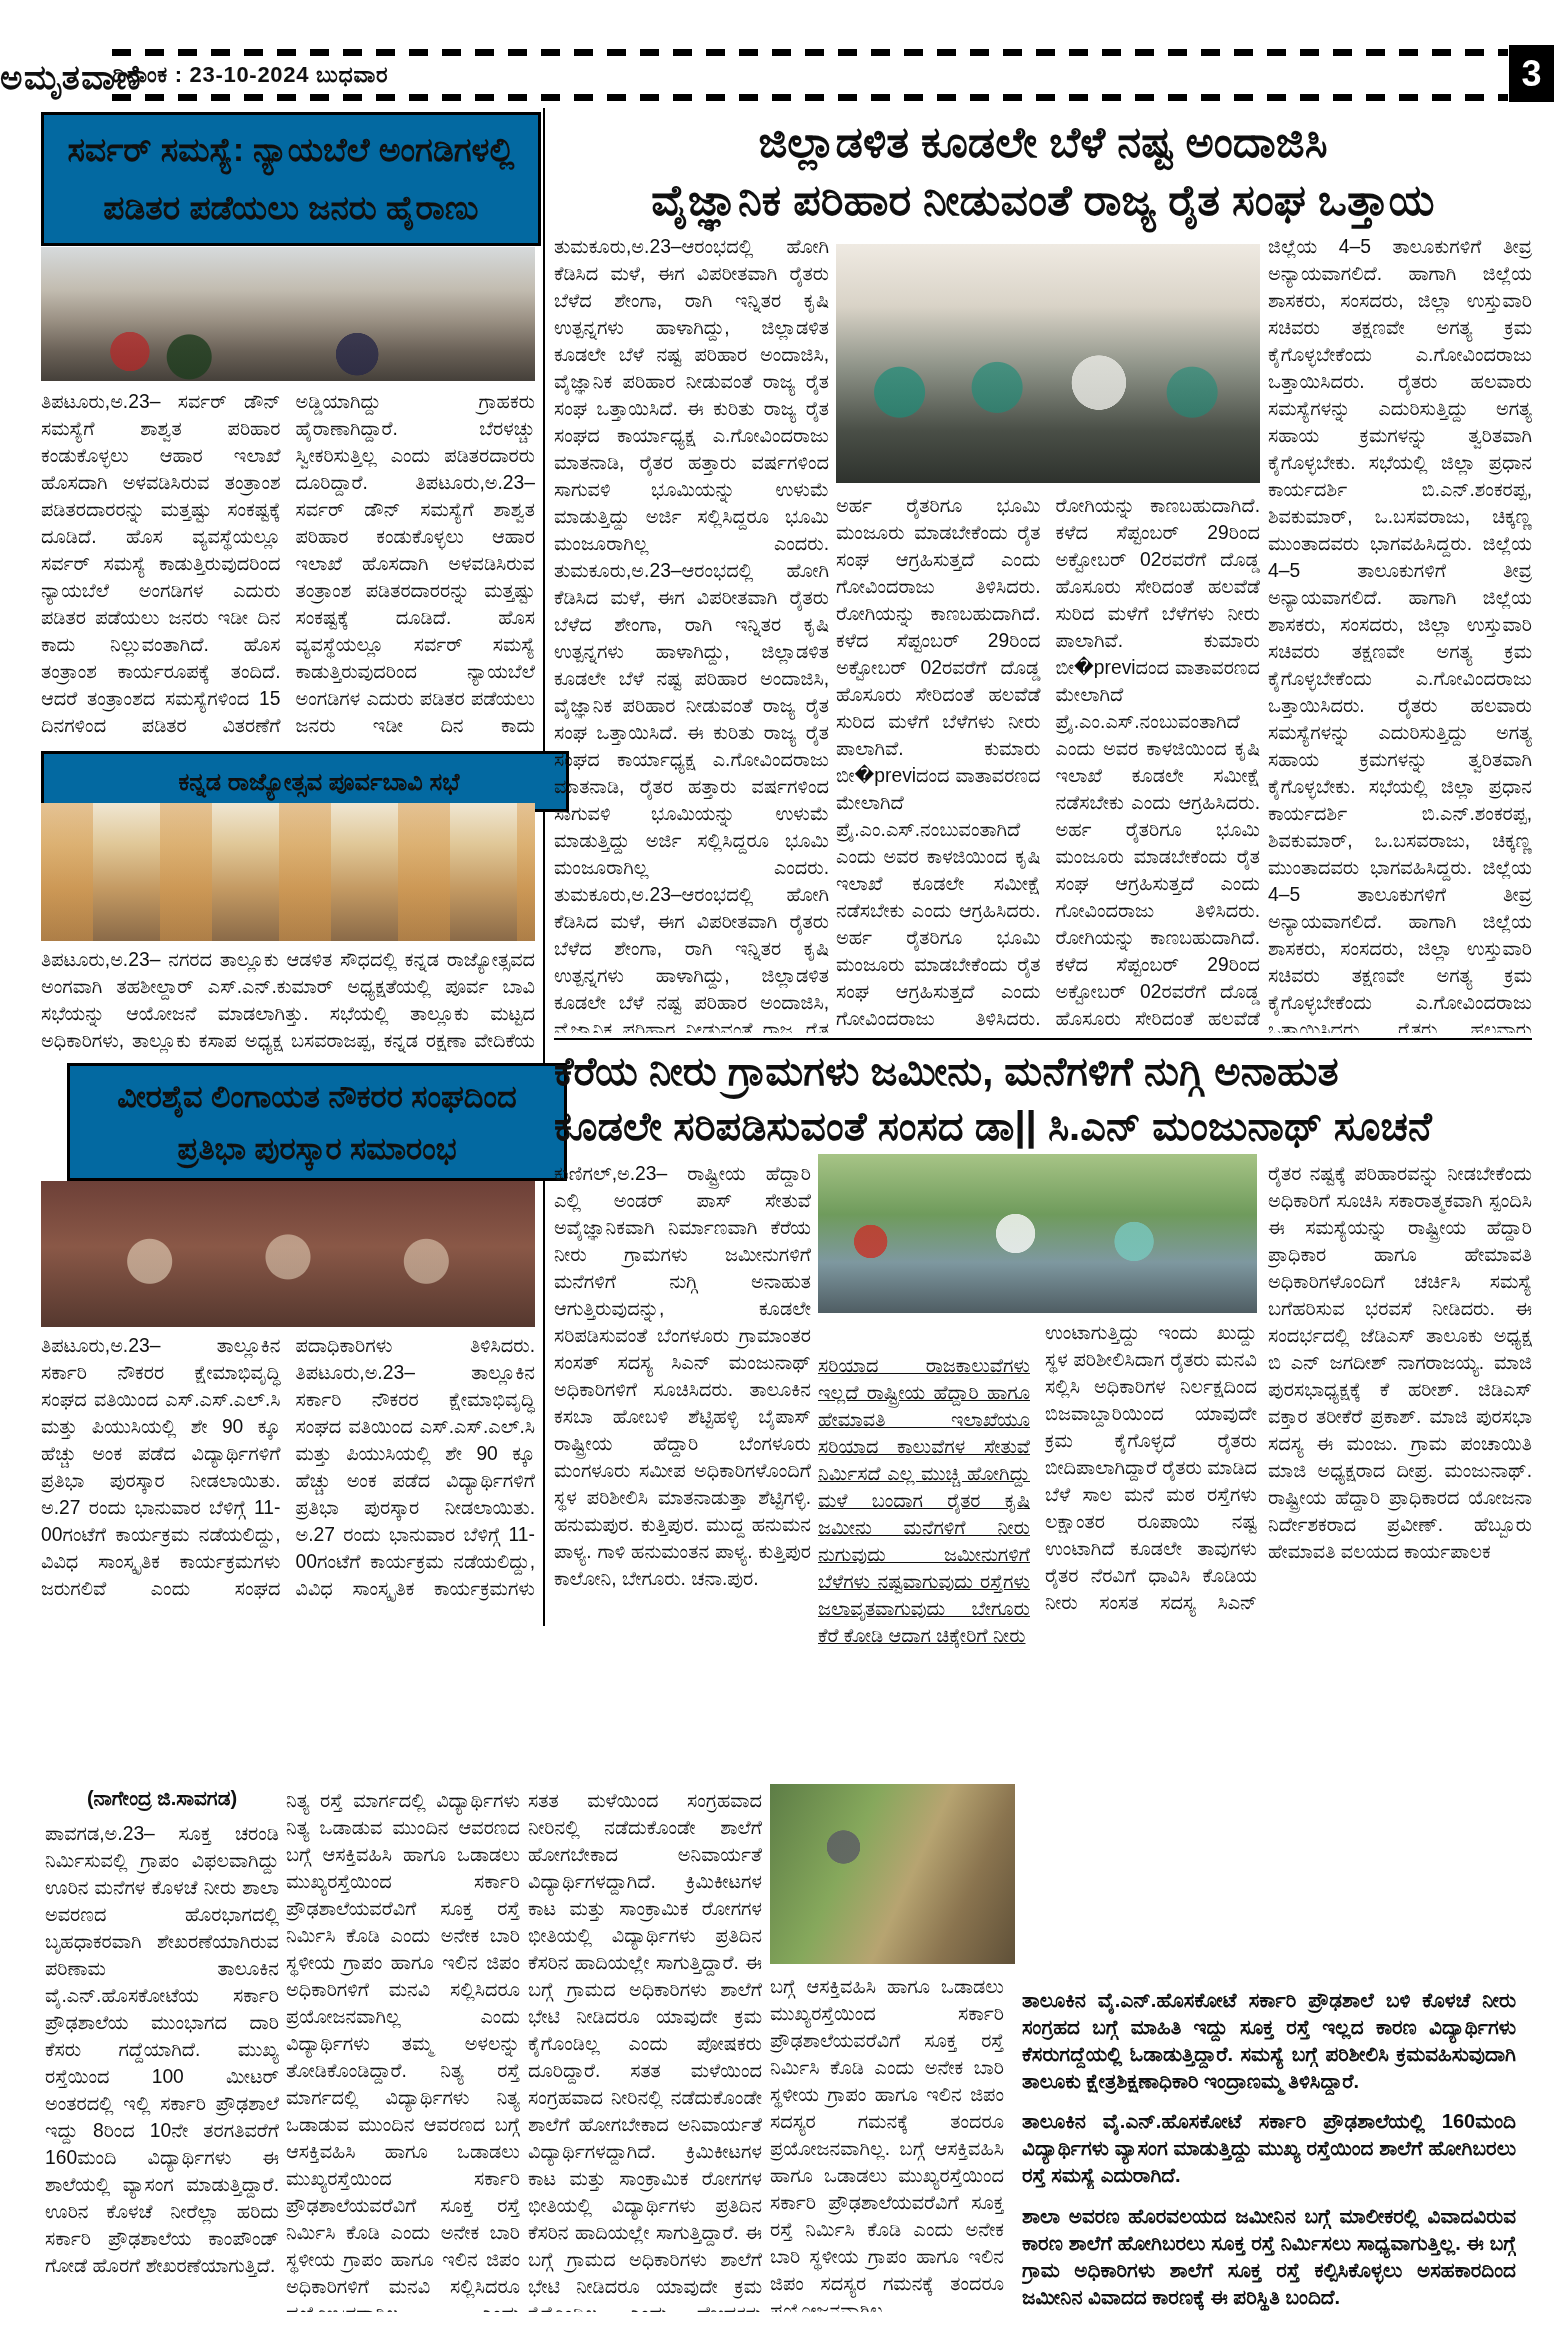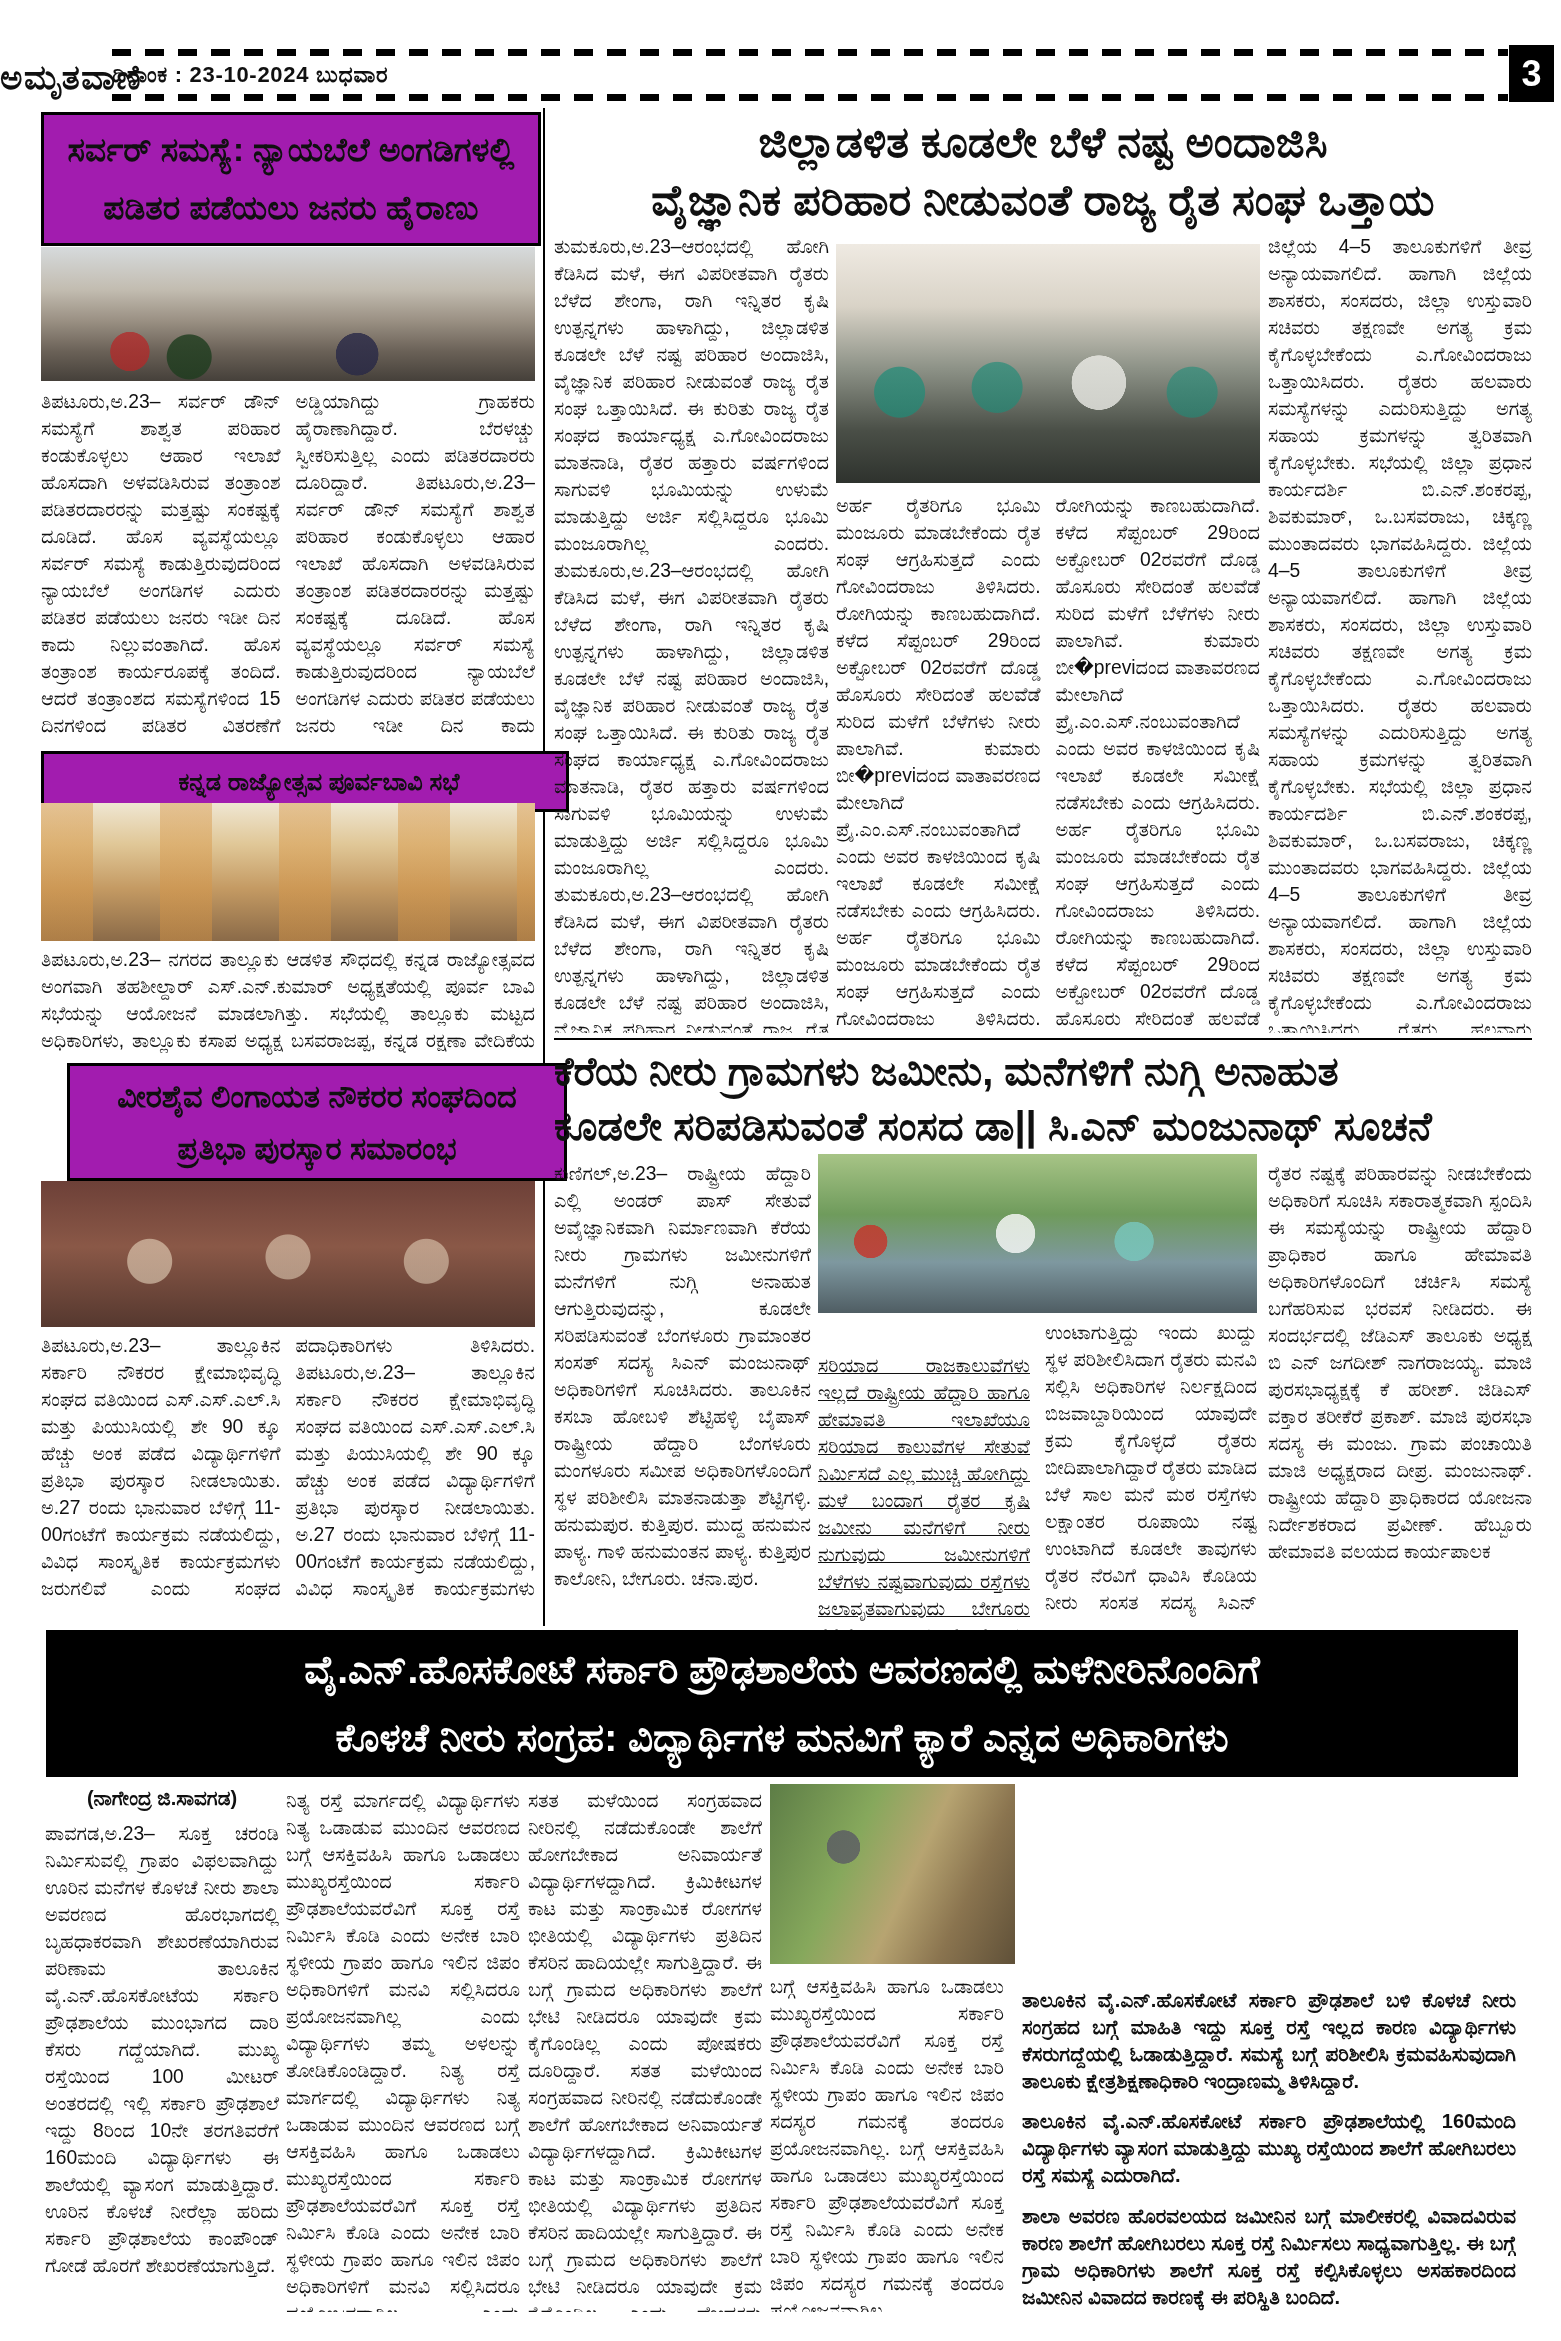--- a/index.html
+++ b/index.html
@@ -9,21 +9,21 @@
     font-family:"Liberation Sans","DejaVu Sans",sans-serif;
     overflow:hidden;
   }
   .abs{position:absolute;}
   .dash{height:6.7px;background:repeating-linear-gradient(90deg,#000 0 19.3px,transparent 19.3px 33px);}
   .date-line{font-size:22px;font-weight:bold;letter-spacing:0.7px;}
   .masthead{font-size:34px;font-weight:bold;text-align:left;letter-spacing:1.5px;}
   .pageno{background:#000;color:#fff;font-size:36px;font-weight:bold;
           display:flex;align-items:center;justify-content:center;}
   .hbox{border:3px solid #000;display:flex;align-items:center;justify-content:center;
-        text-align:center;font-weight:bold;white-space:pre-line;background:#a21caf;}
+        text-align:center;font-weight:bold;white-space:pre-line;background:#0369a1;}
   .headline{font-weight:bold;text-align:center;white-space:pre-line;}
   .body-text{font-size:19.3px;line-height:27px;text-align:justify;overflow:hidden;
              word-break:break-word;}
   .bold{font-weight:bold;}
   .cols2{column-count:2;column-gap:15px;}
   .byline{font-size:20px;font-weight:bold;text-align:center;}
   .vrule{width:1.5px;background:#000;}
   .hrule{height:1.5px;background:#000;}
   .photo{background-color:#9a9a9a;}
   .ph-street{background:
@@ -92,22 +92,20 @@
 
   <div class="abs hrule" style="left:554px;top:1038px;width:978px;"></div>
   <div class="abs headline" style="left:554px;top:1044px;width:978px;font-size:40px;line-height:55px;text-align:left;">ಕೆರೆಯ ನೀರು ಗ್ರಾಮಗಳು ಜಮೀನು, ಮನೆಗಳಿಗೆ ನುಗ್ಗಿ ಅನಾಹುತ
 ಕೂಡಲೇ ಸರಿಪಡಿಸುವಂತೆ ಸಂಸದ ಡಾ|| ಸಿ.ಎನ್ ಮಂಜುನಾಥ್ ಸೂಚನೆ</div>
   <div class="abs body-text" style="left:554px;top:1160px;width:257px;height:462px;">ಕುಣಿಗಲ್,ಅ.23– ರಾಷ್ಟ್ರೀಯ ಹೆದ್ದಾರಿ ಎಲ್ಲಿ ಅಂಡರ್ ಪಾಸ್ ಸೇತುವೆ ಅವೈಜ್ಞಾನಿಕವಾಗಿ ನಿರ್ಮಾಣವಾಗಿ ಕೆರೆಯ ನೀರು ಗ್ರಾಮಗಳು ಜಮೀನುಗಳಿಗೆ ಮನೆಗಳಿಗೆ ನುಗ್ಗಿ ಅನಾಹುತ ಆಗುತ್ತಿರುವುದನ್ನು, ಕೂಡಲೇ ಸರಿಪಡಿಸುವಂತೆ ಬೆಂಗಳೂರು ಗ್ರಾಮಾಂತರ ಸಂಸತ್ ಸದಸ್ಯ ಸಿಎನ್ ಮಂಜುನಾಥ್ ಅಧಿಕಾರಿಗಳಿಗೆ ಸೂಚಿಸಿದರು. ತಾಲೂಕಿನ ಕಸಬಾ ಹೋಬಳಿ ಶೆಟ್ಟಿಹಳ್ಳಿ ಬೈಪಾಸ್ ರಾಷ್ಟ್ರೀಯ ಹೆದ್ದಾರಿ ಬೆಂಗಳೂರು ಮಂಗಳೂರು ಸಮೀಪ ಅಧಿಕಾರಿಗಳೊಂದಿಗೆ ಸ್ಥಳ ಪರಿಶೀಲಿಸಿ ಮಾತನಾಡುತ್ತಾ ಶೆಟ್ಟಿಗಳ್ಳಿ. ಹನುಮಪುರ. ಕುತ್ತಿಪುರ. ಮುದ್ದ ಹನುಮನ ಪಾಳ್ಯ. ಗಾಳಿ ಹನುಮಂತನ ಪಾಳ್ಯ. ಕುತ್ತಿಪುರ ಕಾಲೋನಿ, ಬೇಗೂರು. ಚನಾ.ಪುರ.</div>
   <div class="abs photo ph-flood" style="left:818px;top:1154px;width:439px;height:159px;"></div>
   <div class="abs body-text" style="left:818px;top:1352px;width:212px;height:303px;text-decoration:underline;">ಸರಿಯಾದ ರಾಜಕಾಲುವೆಗಳು ಇಲ್ಲದೆ ರಾಷ್ಟ್ರೀಯ ಹೆದ್ದಾರಿ ಹಾಗೂ ಹೇಮಾವತಿ ಇಲಾಖೆಯೂ ಸರಿಯಾದ ಕಾಲುವೆಗಳ ಸೇತುವೆ ನಿರ್ಮಿಸದೆ ಎಲ್ಲ ಮುಚ್ಚಿ ಹೋಗಿದ್ದು ಮಳೆ ಬಂದಾಗ ರೈತರ ಕೃಷಿ ಜಮೀನು ಮನೆಗಳಿಗೆ ನೀರು ನುಗುವುದು ಜಮೀನುಗಳಿಗೆ ಬೆಳೆಗಳು ನಷ್ಟವಾಗುವುದು ರಸ್ತೆಗಳು ಜಲಾವೃತವಾಗುವುದು ಬೇಗೂರು ಕೆರೆ ಕೋಡಿ ಆದಾಗ ಚಿಕ್ಕೇರಿಗೆ ನೀರು</div>
   <div class="abs body-text" style="left:1045px;top:1319px;width:212px;height:303px;">ಉಂಟಾಗುತ್ತಿದ್ದು ಇಂದು ಖುದ್ದು ಸ್ಥಳ ಪರಿಶೀಲಿಸಿದಾಗ ರೈತರು ಮನವಿ ಸಲ್ಲಿಸಿ ಅಧಿಕಾರಿಗಳ ನಿರ್ಲಕ್ಷದಿಂದ ಬಿಜವಾಬ್ದಾರಿಯಿಂದ ಯಾವುದೇ ಕ್ರಮ ಕೈಗೊಳ್ಳದೆ ರೈತರು ಬೀದಿಪಾಲಾಗಿದ್ದಾರೆ ರೈತರು ಮಾಡಿದ ಬೆಳೆ ಸಾಲ ಮನೆ ಮಠ ರಸ್ತೆಗಳು ಲಕ್ಷಾಂತರ ರೂಪಾಯಿ ನಷ್ಟ ಉಂಟಾಗಿದೆ ಕೂಡಲೇ ತಾವುಗಳು ರೈತರ ನೆರವಿಗೆ ಧಾವಿಸಿ ಕೊಡಿಯ ನೀರು ಸಂಸತ ಸದಸ್ಯ ಸಿಎನ್ ಮಂಜುನಾಥ್</div>
   <div class="abs body-text" style="left:1268px;top:1160px;width:264px;height:462px;">ರೈತರ ನಷ್ಟಕ್ಕೆ ಪರಿಹಾರವನ್ನು ನೀಡಬೇಕೆಂದು ಅಧಿಕಾರಿಗೆ ಸೂಚಿಸಿ ಸಕಾರಾತ್ಮಕವಾಗಿ ಸ್ಪಂದಿಸಿ ಈ ಸಮಸ್ಯೆಯನ್ನು ರಾಷ್ಟ್ರೀಯ ಹೆದ್ದಾರಿ ಪ್ರಾಧಿಕಾರ ಹಾಗೂ ಹೇಮಾವತಿ ಅಧಿಕಾರಿಗಳೊಂದಿಗೆ ಚರ್ಚಿಸಿ ಸಮಸ್ಯೆ ಬಗೆಹರಿಸುವ ಭರವಸೆ ನೀಡಿದರು. ಈ ಸಂದರ್ಭದಲ್ಲಿ ಜೆಡಿಎಸ್ ತಾಲೂಕು ಅಧ್ಯಕ್ಷ ಬಿ ಎನ್ ಜಗದೀಶ್ ನಾಗರಾಜಯ್ಯ. ಮಾಜಿ ಪುರಸಭಾಧ್ಯಕ್ಷಕ್ಕೆ ಕೆ ಹರೀಶ್. ಜಿಡಿಎಸ್ ವಕ್ತಾರ ತರೀಕೆರೆ ಪ್ರಕಾಶ್. ಮಾಜಿ ಪುರಸಭಾ ಸದಸ್ಯ ಈ ಮಂಜು. ಗ್ರಾಮ ಪಂಚಾಯಿತಿ ಮಾಜಿ ಅಧ್ಯಕ್ಷರಾದ ದೀಪ್ರ. ಮಂಜುನಾಥ್. ರಾಷ್ಟ್ರೀಯ ಹೆದ್ದಾರಿ ಪ್ರಾಧಿಕಾರದ ಯೋಜನಾ ನಿರ್ದೇಶಕರಾದ ಪ್ರವೀಣ್. ಹೆಬ್ಬೂರು ಹೇಮಾವತಿ ವಲಯದ ಕಾರ್ಯಪಾಲಕ</div>
 
-  <div class="abs banner" style="left:46px;top:1630px;width:1472px;height:147px;font-size:39px;line-height:68px;">ವೈ.ಎನ್.ಹೊಸಕೋಟೆ ಸರ್ಕಾರಿ ಪ್ರೌಢಶಾಲೆಯ ಆವರಣದಲ್ಲಿ ಮಳೆನೀರಿನೊಂದಿಗೆ
-ಕೊಳಚೆ ನೀರು ಸಂಗ್ರಹ: ವಿದ್ಯಾರ್ಥಿಗಳ ಮನವಿಗೆ ಕ್ಯಾರೆ ಎನ್ನದ ಅಧಿಕಾರಿಗಳು</div>
 
   <div class="abs byline" style="left:45px;top:1787px;width:234px;">(ನಾಗೇಂದ್ರ ಜಿ.ಸಾವಗಡ)</div>
   <div class="abs body-text" style="left:45px;top:1820px;width:234px;height:492px;">ಪಾವಗಡ,ಅ.23– ಸೂಕ್ತ ಚರಂಡಿ ನಿರ್ಮಿಸುವಲ್ಲಿ ಗ್ರಾಪಂ ವಿಫಲವಾಗಿದ್ದು ಊರಿನ ಮನೆಗಳ ಕೊಳಚೆ ನೀರು ಶಾಲಾ ಅವರಣದ ಹೊರಭಾಗದಲ್ಲಿ ಬೃಹಧಾಕರವಾಗಿ ಶೇಖರಣೆಯಾಗಿರುವ ಪರಿಣಾಮ ತಾಲೂಕಿನ ವೈ.ಎನ್.ಹೊಸಕೋಟೆಯ ಸರ್ಕಾರಿ ಪ್ರೌಢಶಾಲೆಯ ಮುಂಭಾಗದ ದಾರಿ ಕೆಸರು ಗದ್ದೆಯಾಗಿದೆ. ಮುಖ್ಯ ರಸ್ತೆಯಿಂದ 100 ಮೀಟರ್ ಅಂತರದಲ್ಲಿ ಇಲ್ಲಿ ಸರ್ಕಾರಿ ಪ್ರೌಢಶಾಲೆ ಇದ್ದು 8ರಿಂದ 10ನೇ ತರಗತಿವರೆಗೆ 160ಮಂದಿ ವಿದ್ಯಾರ್ಥಿಗಳು ಈ ಶಾಲೆಯಲ್ಲಿ ವ್ಯಾಸಂಗ ಮಾಡುತ್ತಿದ್ದಾರೆ. ಊರಿನ ಕೊಳಚೆ ನೀರೆಲ್ಲಾ ಹರಿದು ಸರ್ಕಾರಿ ಪ್ರೌಢಶಾಲೆಯ ಕಾಂಪೌಂಡ್ ಗೋಡೆ ಹೊರಗೆ ಶೇಖರಣೆಯಾಗುತ್ತಿದೆ.</div>
   <div class="abs body-text" style="left:286px;top:1787px;width:234px;height:525px;">ನಿತ್ಯ ರಸ್ತೆ ಮಾರ್ಗದಲ್ಲಿ ವಿದ್ಯಾರ್ಥಿಗಳು ನಿತ್ಯ ಒಡಾಡುವ ಮುಂದಿನ ಆವರಣದ ಬಗ್ಗೆ ಆಸಕ್ತಿವಹಿಸಿ ಹಾಗೂ ಒಡಾಡಲು ಮುಖ್ಯರಸ್ತೆಯಿಂದ ಸರ್ಕಾರಿ ಪ್ರೌಢಶಾಲೆಯವರೆವಿಗೆ ಸೂಕ್ತ ರಸ್ತೆ ನಿರ್ಮಿಸಿ ಕೊಡಿ ಎಂದು ಅನೇಕ ಬಾರಿ ಸ್ಥಳೀಯ ಗ್ರಾಪಂ ಹಾಗೂ ಇಲಿನ ಜಿಪಂ ಅಧಿಕಾರಿಗಳಿಗೆ ಮನವಿ ಸಲ್ಲಿಸಿದರೂ ಪ್ರಯೋಜನವಾಗಿಲ್ಲ ಎಂದು ವಿದ್ಯಾರ್ಥಿಗಳು ತಮ್ಮ ಅಳಲನ್ನು ತೋಡಿಕೊಂಡಿದ್ದಾರೆ. ನಿತ್ಯ ರಸ್ತೆ ಮಾರ್ಗದಲ್ಲಿ ವಿದ್ಯಾರ್ಥಿಗಳು ನಿತ್ಯ ಒಡಾಡುವ ಮುಂದಿನ ಆವರಣದ ಬಗ್ಗೆ ಆಸಕ್ತಿವಹಿಸಿ ಹಾಗೂ ಒಡಾಡಲು ಮುಖ್ಯರಸ್ತೆಯಿಂದ ಸರ್ಕಾರಿ ಪ್ರೌಢಶಾಲೆಯವರೆವಿಗೆ ಸೂಕ್ತ ರಸ್ತೆ ನಿರ್ಮಿಸಿ ಕೊಡಿ ಎಂದು ಅನೇಕ ಬಾರಿ ಸ್ಥಳೀಯ ಗ್ರಾಪಂ ಹಾಗೂ ಇಲಿನ ಜಿಪಂ ಅಧಿಕಾರಿಗಳಿಗೆ ಮನವಿ ಸಲ್ಲಿಸಿದರೂ ಪ್ರಯೋಜನವಾಗಿಲ್ಲ ಎಂದು ವಿದ್ಯಾರ್ಥಿಗಳು ತಮ್ಮ ಅಳಲನ್ನು ತೋಡಿಕೊಂಡಿದ್ದಾರೆ.</div>
   <div class="abs body-text" style="left:528px;top:1787px;width:234px;height:525px;">ಸತತ ಮಳೆಯಿಂದ ಸಂಗ್ರಹವಾದ ನೀರಿನಲ್ಲಿ ನಡೆದುಕೊಂಡೇ ಶಾಲೆಗೆ ಹೋಗಬೇಕಾದ ಅನಿವಾರ್ಯತೆ ವಿದ್ಯಾರ್ಥಿಗಳದ್ದಾಗಿದೆ. ಕ್ರಿಮಿಕೀಟಗಳ ಕಾಟ ಮತ್ತು ಸಾಂಕ್ರಾಮಿಕ ರೋಗಗಳ ಭೀತಿಯಲ್ಲಿ ವಿದ್ಯಾರ್ಥಿಗಳು ಪ್ರತಿದಿನ ಕೆಸರಿನ ಹಾದಿಯಲ್ಲೇ ಸಾಗುತ್ತಿದ್ದಾರೆ. ಈ ಬಗ್ಗೆ ಗ್ರಾಮದ ಅಧಿಕಾರಿಗಳು ಶಾಲೆಗೆ ಭೇಟಿ ನೀಡಿದರೂ ಯಾವುದೇ ಕ್ರಮ ಕೈಗೊಂಡಿಲ್ಲ ಎಂದು ಪೋಷಕರು ದೂರಿದ್ದಾರೆ. ಸತತ ಮಳೆಯಿಂದ ಸಂಗ್ರಹವಾದ ನೀರಿನಲ್ಲಿ ನಡೆದುಕೊಂಡೇ ಶಾಲೆಗೆ ಹೋಗಬೇಕಾದ ಅನಿವಾರ್ಯತೆ ವಿದ್ಯಾರ್ಥಿಗಳದ್ದಾಗಿದೆ. ಕ್ರಿಮಿಕೀಟಗಳ ಕಾಟ ಮತ್ತು ಸಾಂಕ್ರಾಮಿಕ ರೋಗಗಳ ಭೀತಿಯಲ್ಲಿ ವಿದ್ಯಾರ್ಥಿಗಳು ಪ್ರತಿದಿನ ಕೆಸರಿನ ಹಾದಿಯಲ್ಲೇ ಸಾಗುತ್ತಿದ್ದಾರೆ. ಈ ಬಗ್ಗೆ ಗ್ರಾಮದ ಅಧಿಕಾರಿಗಳು ಶಾಲೆಗೆ ಭೇಟಿ ನೀಡಿದರೂ ಯಾವುದೇ ಕ್ರಮ ಕೈಗೊಂಡಿಲ್ಲ ಎಂದು ಪೋಷಕರು ದೂರಿದ್ದಾರೆ.</div>
   <div class="abs photo ph-students" style="left:770px;top:1784px;width:245px;height:180px;"></div>
   <div class="abs body-text" style="left:770px;top:1973px;width:234px;height:339px;">ಬಗ್ಗೆ ಆಸಕ್ತಿವಹಿಸಿ ಹಾಗೂ ಒಡಾಡಲು ಮುಖ್ಯರಸ್ತೆಯಿಂದ ಸರ್ಕಾರಿ ಪ್ರೌಢಶಾಲೆಯವರೆವಿಗೆ ಸೂಕ್ತ ರಸ್ತೆ ನಿರ್ಮಿಸಿ ಕೊಡಿ ಎಂದು ಅನೇಕ ಬಾರಿ ಸ್ಥಳೀಯ ಗ್ರಾಪಂ ಹಾಗೂ ಇಲಿನ ಜಿಪಂ ಸದಸ್ಯರ ಗಮನಕ್ಕೆ ತಂದರೂ ಪ್ರಯೋಜನವಾಗಿಲ್ಲ. ಬಗ್ಗೆ ಆಸಕ್ತಿವಹಿಸಿ ಹಾಗೂ ಒಡಾಡಲು ಮುಖ್ಯರಸ್ತೆಯಿಂದ ಸರ್ಕಾರಿ ಪ್ರೌಢಶಾಲೆಯವರೆವಿಗೆ ಸೂಕ್ತ ರಸ್ತೆ ನಿರ್ಮಿಸಿ ಕೊಡಿ ಎಂದು ಅನೇಕ ಬಾರಿ ಸ್ಥಳೀಯ ಗ್ರಾಪಂ ಹಾಗೂ ಇಲಿನ ಜಿಪಂ ಸದಸ್ಯರ ಗಮನಕ್ಕೆ ತಂದರೂ ಪ್ರಯೋಜನವಾಗಿಲ್ಲ.</div>
   <div class="abs" style="left:1022px;top:1987px;width:494px;height:327px;overflow:hidden;">
     <p class="body-text bold" style="margin:0 0 13.4px 0;font-size:20px;">ತಾಲೂಕಿನ ವೈ.ಎನ್.ಹೊಸಕೋಟೆ ಸರ್ಕಾರಿ ಪ್ರೌಢಶಾಲೆ ಬಳಿ ಕೊಳಚೆ ನೀರು ಸಂಗ್ರಹದ ಬಗ್ಗೆ ಮಾಹಿತಿ ಇದ್ದು ಸೂಕ್ತ ರಸ್ತೆ ಇಲ್ಲದ ಕಾರಣ ವಿದ್ಯಾರ್ಥಿಗಳು ಕೆಸರುಗದ್ದೆಯಲ್ಲಿ ಓಡಾಡುತ್ತಿದ್ದಾರೆ. ಸಮಸ್ಯೆ ಬಗ್ಗೆ ಪರಿಶೀಲಿಸಿ ಕ್ರಮವಹಿಸುವುದಾಗಿ ತಾಲೂಕು ಕ್ಷೇತ್ರಶಿಕ್ಷಣಾಧಿಕಾರಿ ಇಂದ್ರಾಣಮ್ಮ ತಿಳಿಸಿದ್ದಾರೆ.</p>
     <p class="body-text bold" style="margin:0 0 13.4px 0;font-size:20px;">ತಾಲೂಕಿನ ವೈ.ಎನ್.ಹೊಸಕೋಟೆ ಸರ್ಕಾರಿ ಪ್ರೌಢಶಾಲೆಯಲ್ಲಿ 160ಮಂದಿ ವಿದ್ಯಾರ್ಥಿಗಳು ವ್ಯಾಸಂಗ ಮಾಡುತ್ತಿದ್ದು ಮುಖ್ಯ ರಸ್ತೆಯಿಂದ ಶಾಲೆಗೆ ಹೋಗಿಬರಲು ರಸ್ತೆ ಸಮಸ್ಯೆ ಎದುರಾಗಿದೆ.</p>

